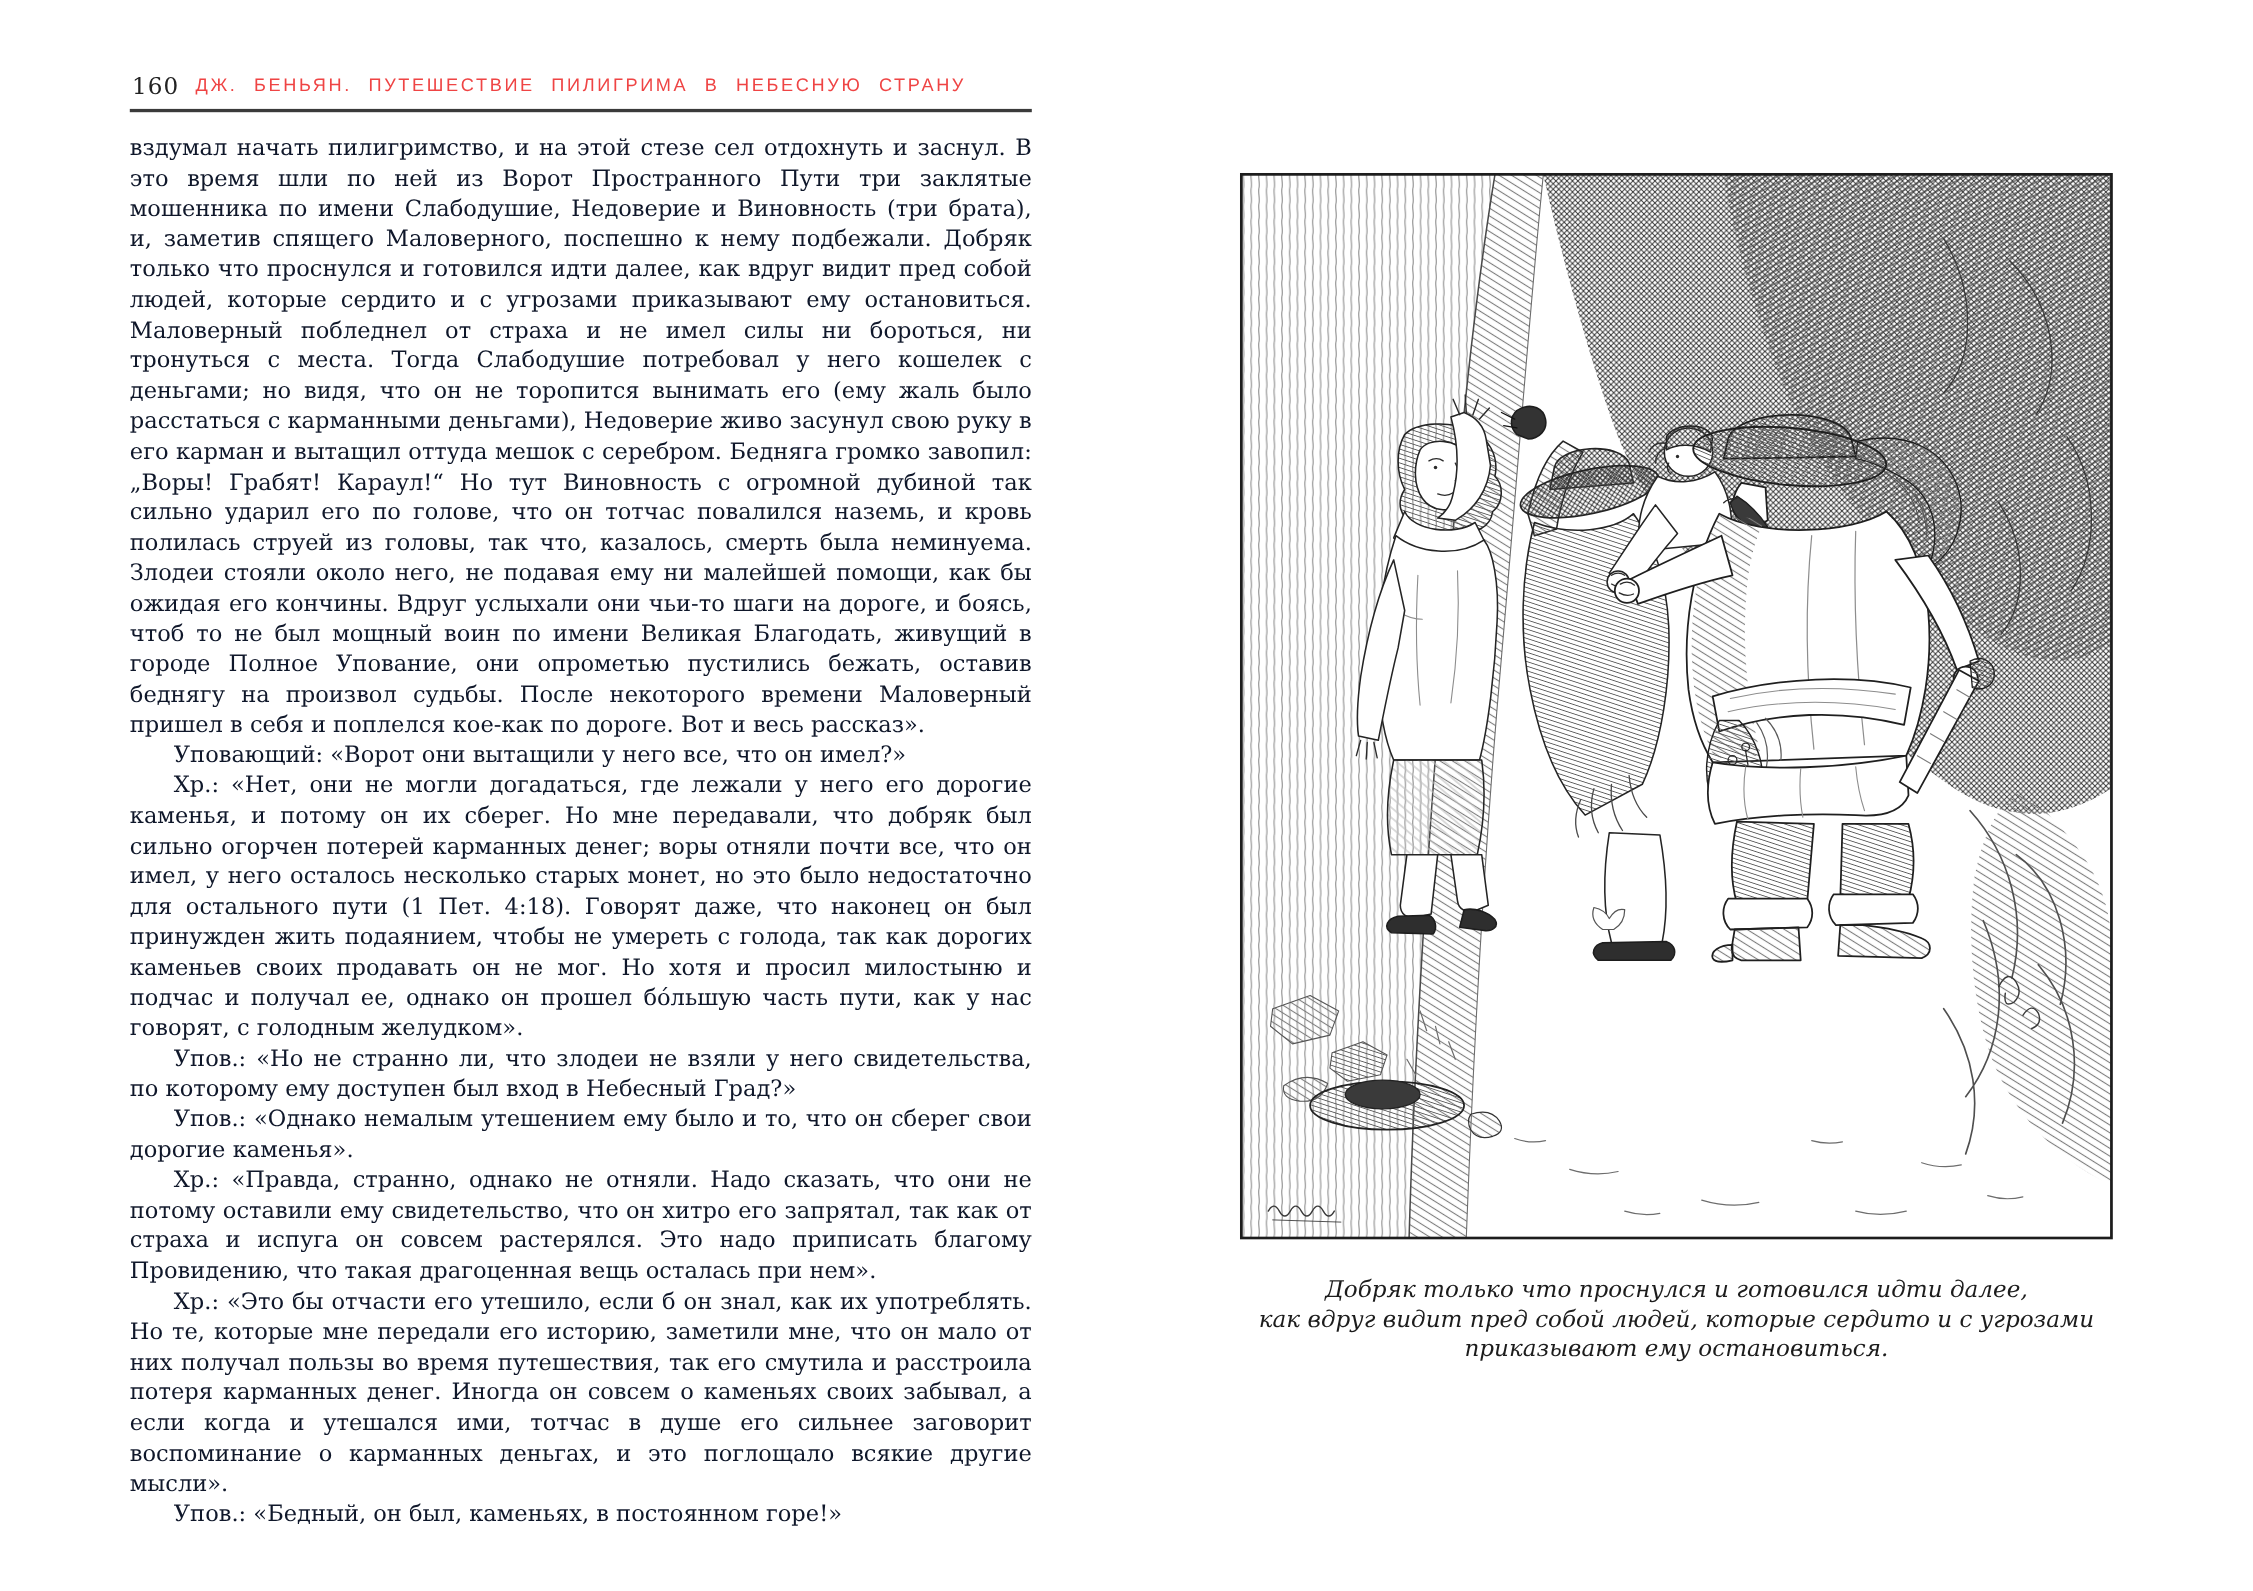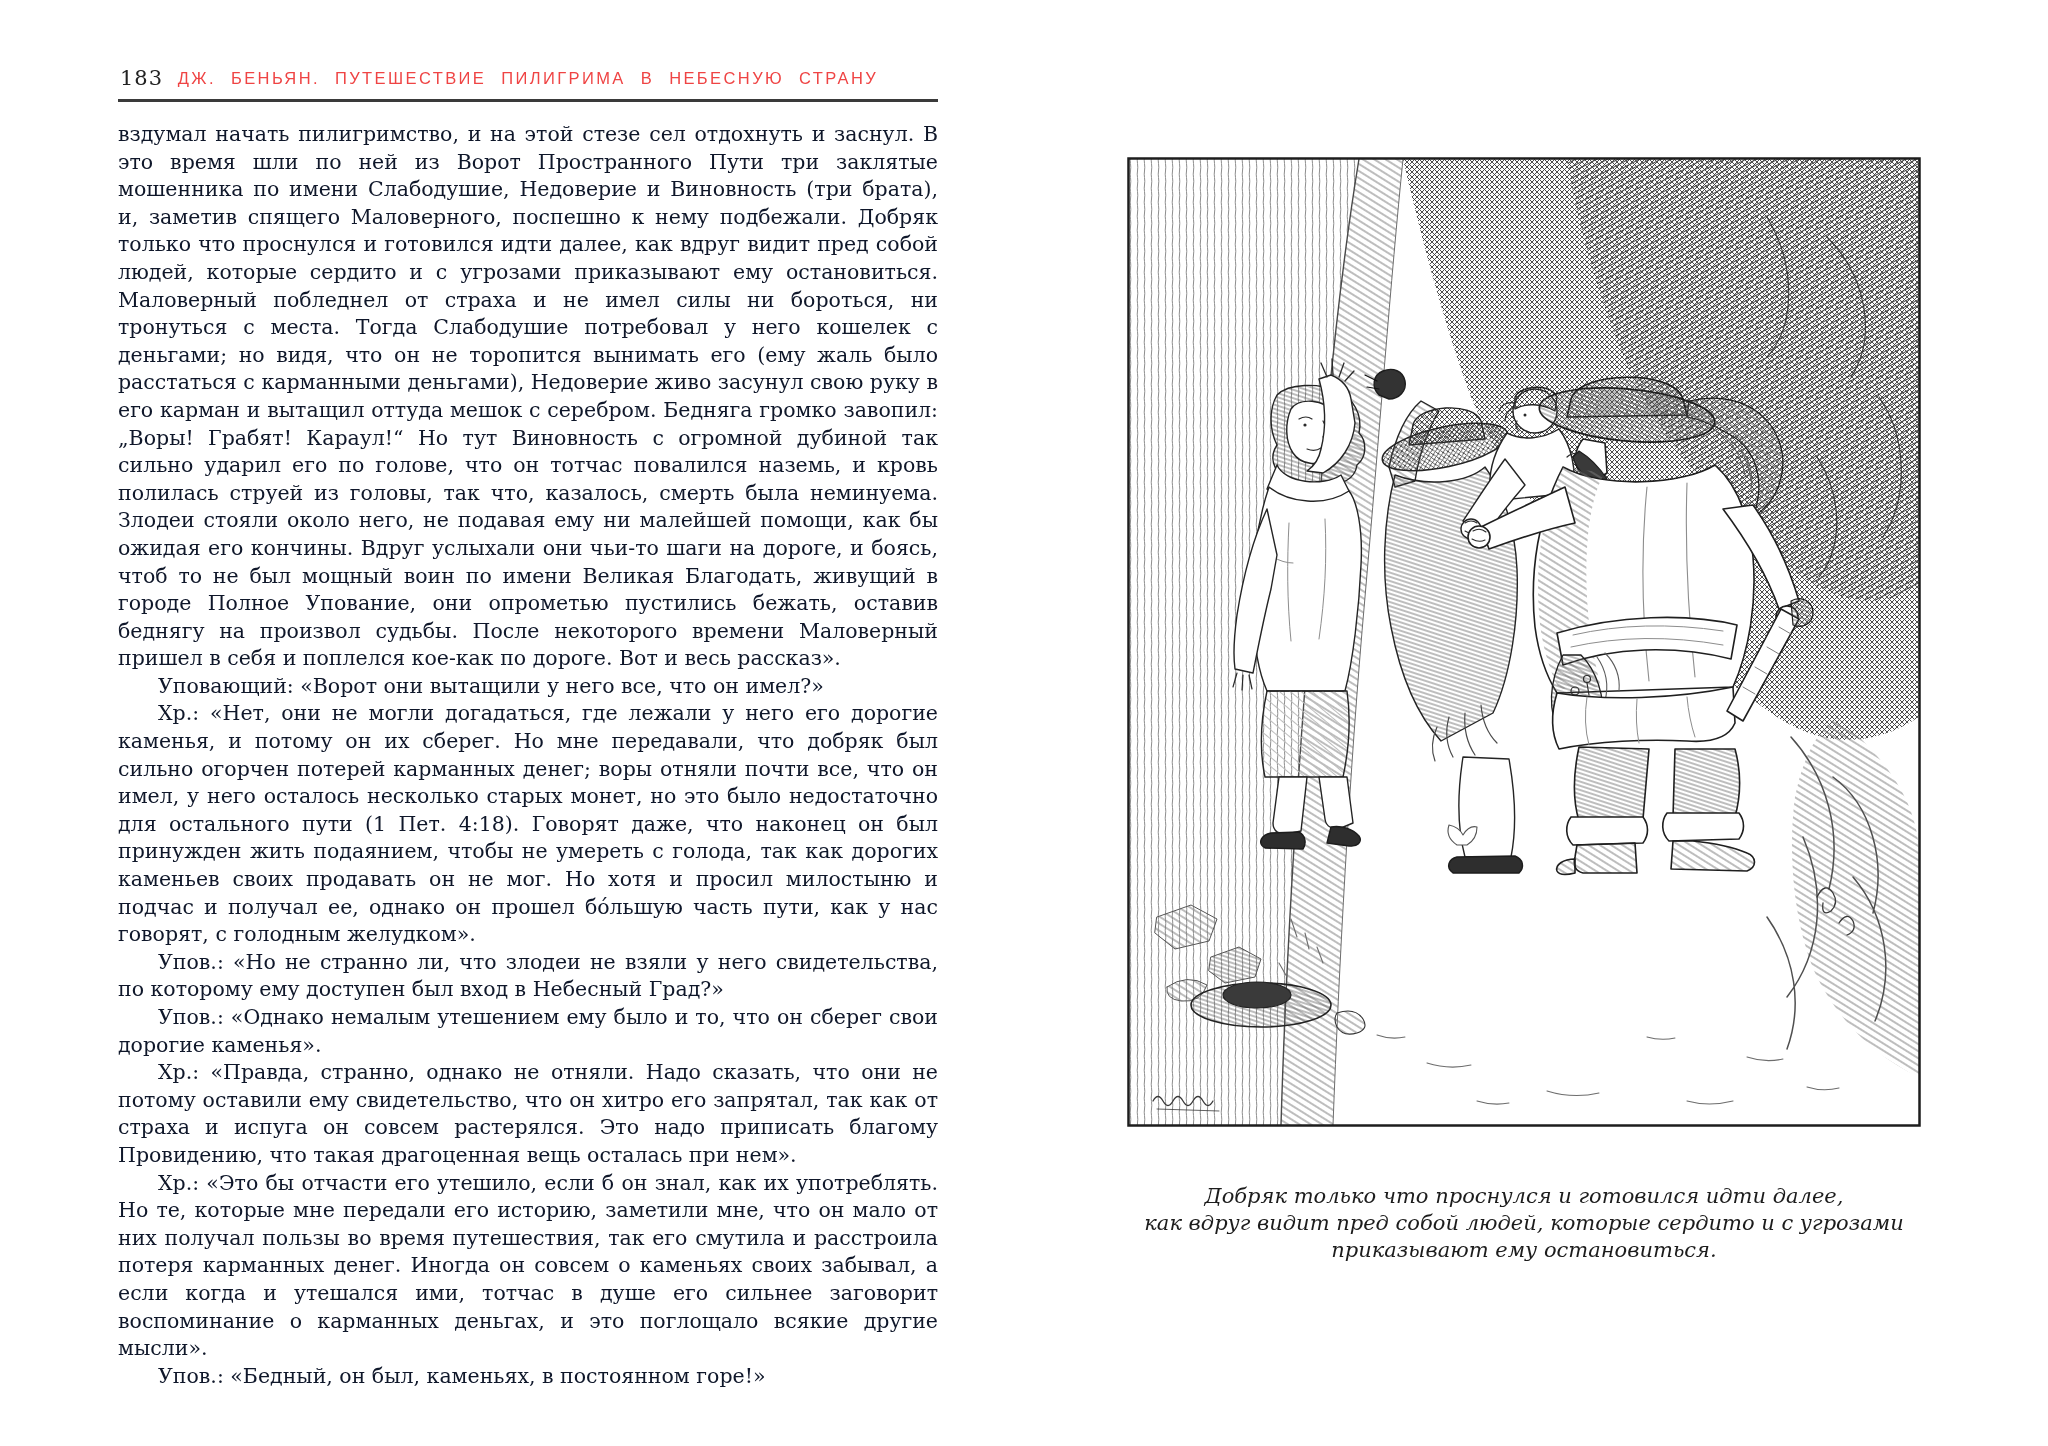--- a/index.html
+++ b/index.html
@@ -29,32 +29,32 @@
     font-size:20.5px;line-height:27.6px;text-align:justify;
     color:#0f172a;
   }
   .body-text p{margin:0;text-indent:40px;}
   .body-text p.no-indent{text-indent:0;}
 
   
   .right-page{position:absolute;left:1127px;top:157px;width:794px;}
   .engraving{display:block;width:794px;height:970px;background:#ffffff;}
   .illustration-caption{
-    margin-top:56px;text-align:center;
+    margin-top:32px;text-align:center;
     font-style:italic;font-size:21px;line-height:27px;color:#1c1c1c;
   }
 </style>
 </head>
 <body>
 
 <div class="spread">
 
   <div class="left-page">
     <header class="running-head">
-      <span class="page-number">183</span>
+      <span class="page-number">160</span>
       <span class="running-title">ДЖ. БЕНЬЯН. ПУТЕШЕСТВИЕ ПИЛИГРИМА В НЕБЕСНУЮ СТРАНУ</span>
     </header>
     <div class="head-rule"></div>
     <main class="body-text">
       <p class="no-indent">вздумал начать пилигримство, и на этой стезе сел отдохнуть и заснул. В это время шли по ней из Ворот Пространного Пути три заклятые мошенника по имени Слабодушие, Недоверие и Виновность (три брата), и, заметив спящего Маловерного, поспешно к нему подбежали. Добряк только что проснулся и готовился идти далее, как вдруг видит пред собой людей, которые сердито и с угрозами приказывают ему остановиться. Маловерный побледнел от страха и не имел силы ни бороться, ни тронуться с места. Тогда Слабодушие потребовал у него кошелек с деньгами; но видя, что он не торопится вынимать его (ему жаль было расстаться с карманными деньгами), Недоверие живо засунул свою руку в его карман и вытащил оттуда мешок с серебром. Бедняга громко завопил: „Воры! Грабят! Караул!“ Но тут Виновность с огромной дубиной так сильно ударил его по голове, что он тотчас повалился наземь, и кровь полилась струей из головы, так что, казалось, смерть была неминуема. Злодеи стояли около него, не подавая ему ни малейшей помощи, как бы ожидая его кончины. Вдруг услыхали они чьи-то шаги на дороге, и боясь, чтоб то не был мощный воин по имени Великая Благодать, живущий в городе Полное Упование, они опрометью пустились бежать, оставив беднягу на произвол судьбы. После некоторого времени Маловерный пришел в себя и поплелся кое-как по дороге. Вот и весь рассказ».</p>
       <p>Уповающий: «Ворот они вытащили у него все, что он имел?»</p>
       <p>Хр.: «Нет, они не могли догадаться, где лежали у него его дорогие каменья, и потому он их сберег. Но мне передавали, что добряк был сильно огорчен потерей карманных денег; воры отняли почти все, что он имел, у него осталось несколько старых монет, но это было недостаточно для остального пути (1 Пет. 4:18). Говорят даже, что наконец он был принужден жить подаянием, чтобы не умереть с голода, так как дорогих каменьев своих продавать он не мог. Но хотя и просил милостыню и подчас и получал ее, однако он прошел бо́льшую часть пути, как у нас говорят, с голодным желудком».</p>
       <p>Упов.: «Но не странно ли, что злодеи не взяли у него свидетельства, по которому ему доступен был вход в Небесный Град?»</p>
       <p>Упов.: «Однако немалым утешением ему было и то, что он сберег свои дорогие каменья».</p>
       <p>Хр.: «Правда, странно, однако не отняли. Надо сказать, что они не потому оставили ему свидетельство, что он хитро его запрятал, так как от страха и испуга он совсем растерялся. Это надо приписать благому Провидению, что такая драгоценная вещь осталась при нем».</p>

